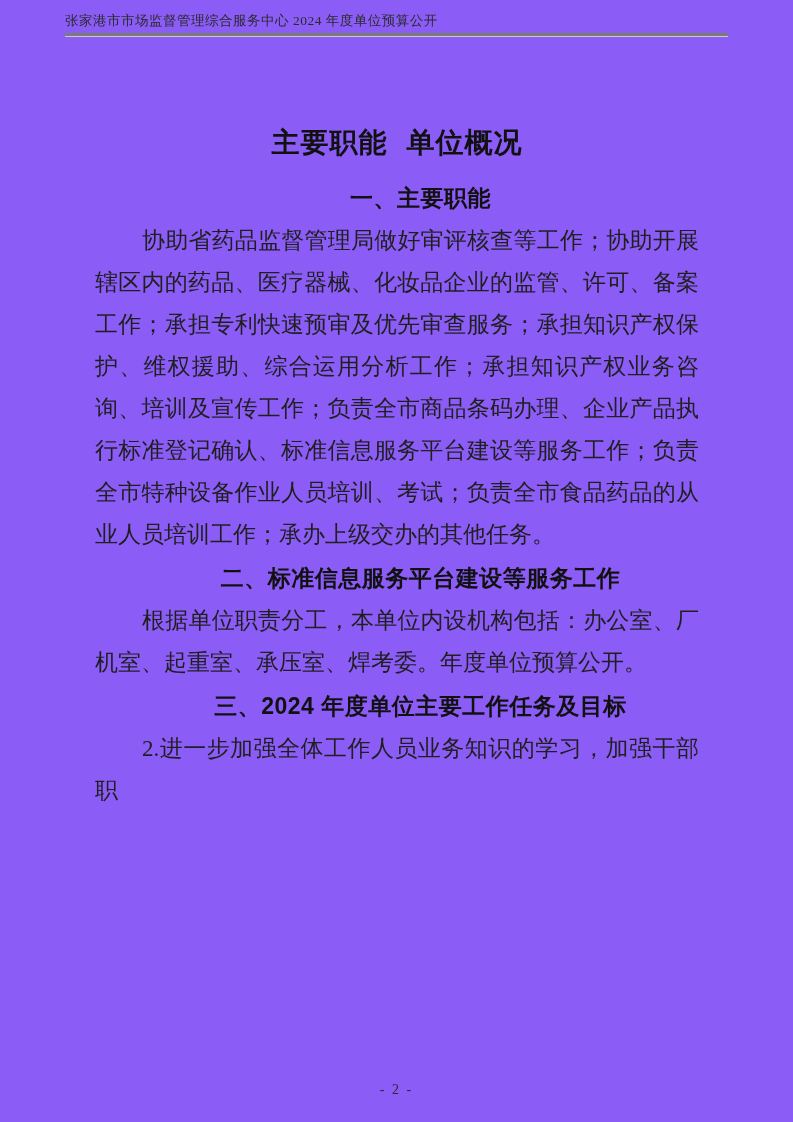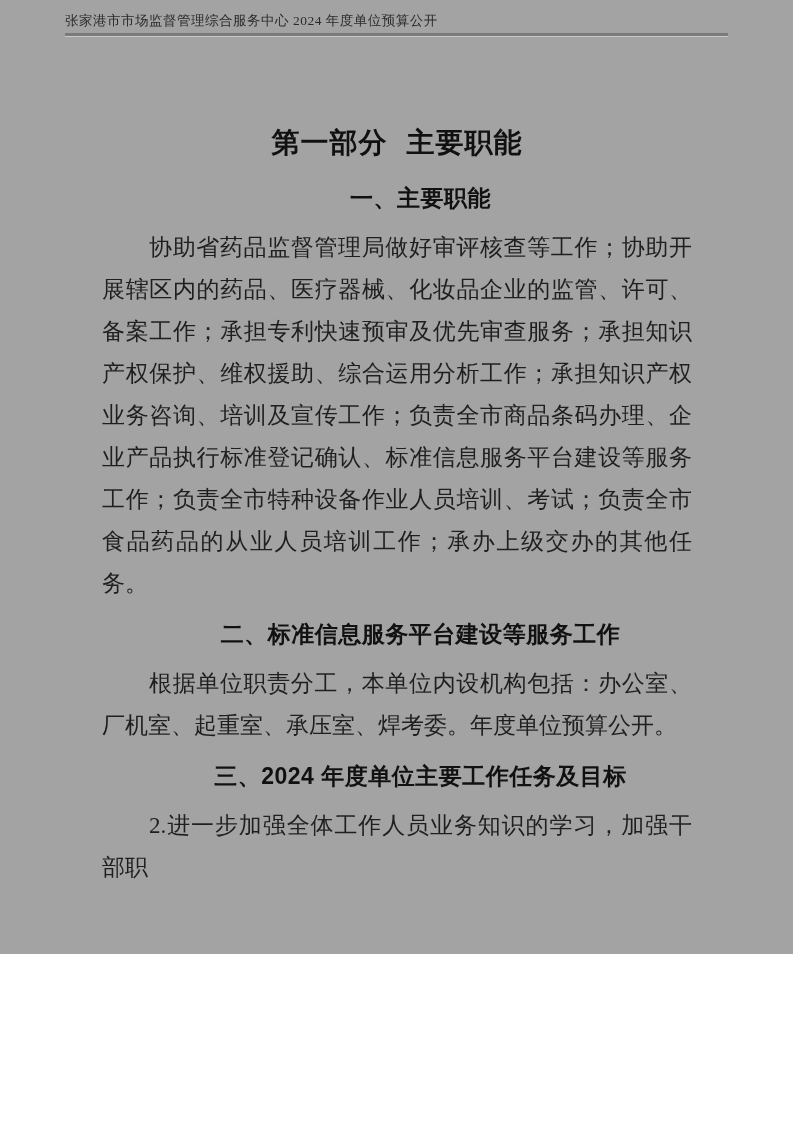--- a/index.html
+++ b/index.html
@@ -3,22 +3,22 @@
 <meta charset="utf-8">
 <style>
   html, body {
     margin: 0;
     padding: 0;
     background: #ffffff;
   }
   .page {
     position: relative;
     width: 793px;
-    height: 954px;
-    background: #a3a3a3;
+    height: 1122px;
+    background: #8b5cf6;
     overflow: hidden;
     font-family: "Liberation Serif", "DejaVu Serif", serif;
     color: #1f1f1f;
   }
   
   .header {
     position: absolute;
     left: 65px;
     top: 12px;
     width: 663px;
@@ -59,21 +59,21 @@
     font-family: "Liberation Sans", "DejaVu Sans", sans-serif;
     font-weight: bold;
     font-size: 23px;
     line-height: 42px;
     color: #111111;
     text-indent: 47px;
     letter-spacing: 0.5px;
     text-align: center;
   }
   .body-para {
-    margin: 8px;
+    margin: 1px;
     font-size: 23px;
     line-height: 42px;
     text-align: justify;
     text-justify: inter-character;
     text-indent: 47px;
     color: #1f1f1f;
   }
   
   .footer {
     position: absolute;
@@ -94,21 +94,21 @@
 
 <div class="page">
 
   <div class="header">
     <div class="header-text">张家港市市场监督管理综合服务中心 2024 年度单位预算公开</div>
     <div class="header-rule"></div>
   </div>
 
   <div class="content">
 
-    <h1 class="doc-title">第一部分 主要职能</h1>
+    <h1 class="doc-title">主要职能 单位概况</h1>
 
     <h2 class="section-heading">一、主要职能</h2>
 
     <p class="body-para">协助省药品监督管理局做好审评核查等工作；协助开展辖区内的药品、医疗器械、化妆品企业的监管、许可、备案工作；承担专利快速预审及优先审查服务；承担知识产权保护、维权援助、综合运用分析工作；承担知识产权业务咨询、培训及宣传工作；负责全市商品条码办理、企业产品执行标准登记确认、标准信息服务平台建设等服务工作；负责全市特种设备作业人员培训、考试；负责全市食品药品的从业人员培训工作；承办上级交办的其他任务。</p>
 
     <h2 class="section-heading">二、标准信息服务平台建设等服务工作</h2>
 
     <p class="body-para">根据单位职责分工，本单位内设机构包括：办公室、厂机室、起重室、承压室、焊考委。年度单位预算公开。</p>
 
     <h2 class="section-heading">三、2024 年度单位主要工作任务及目标</h2>

